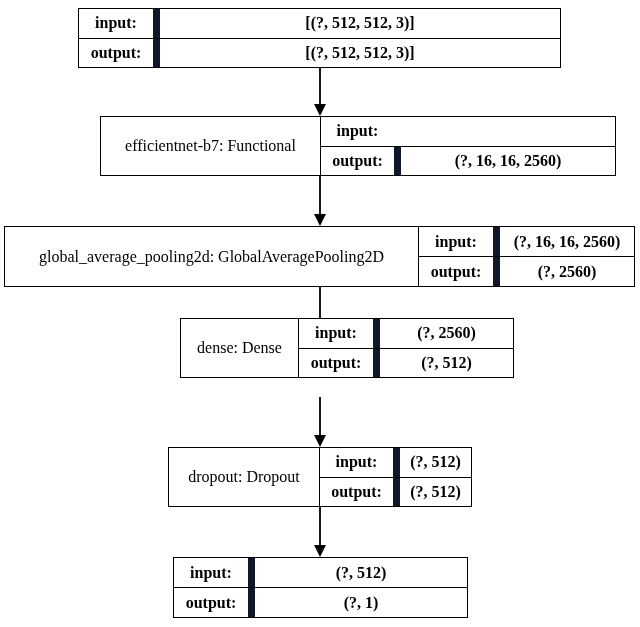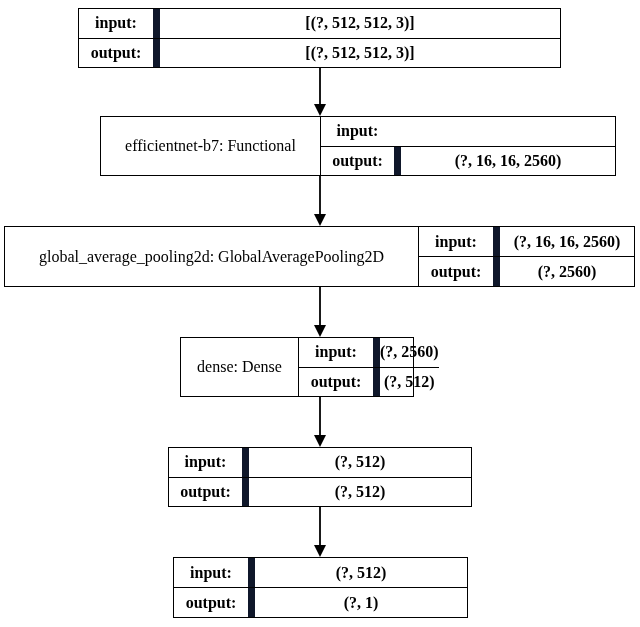--- a/index.html
+++ b/index.html
@@ -135,40 +135,41 @@
         <div class="io-val">(?, 2560)</div>
       </div>
     </div>
   </div>
 
   <div>
     <div class="edge-line" style="left:319px; top:287px; height:39px;"></div>
     <div class="edge-head" style="left:314px; top:325px;"></div>
   </div>
 
-  <div class="node" style="left:180px; top:337px; width:234px; height:60px;">
+  <div class="node" style="left:180px; top:318px; width:334px; height:60px;">
     <div class="label-cell" style="width:118px;">dense: Dense</div>
     <div class="io-col">
       <div class="io-row first">
         <div class="io-key" style="width:74px;">input:</div>
         <div class="io-val">(?, 2560)</div>
       </div>
       <div class="io-row">
         <div class="io-key" style="width:74px;">output:</div>
         <div class="io-val">(?, 512)</div>
       </div>
     </div>
   </div>
 
   <div>
     <div class="edge-line" style="left:319px; top:397px; height:39px;"></div>
     <div class="edge-head" style="left:314px; top:435px;"></div>
   </div>
 
   <div class="node" style="left:168px; top:447px; width:304px; height:60px;">
+    <div class="label-cell" style="width:151px;">dropout: Dropout</div>
     <div class="io-col">
       <div class="io-row first">
         <div class="io-key" style="width:73px;">input:</div>
         <div class="io-val">(?, 512)</div>
       </div>
       <div class="io-row">
         <div class="io-key" style="width:73px;">output:</div>
         <div class="io-val">(?, 512)</div>
       </div>
     </div>

